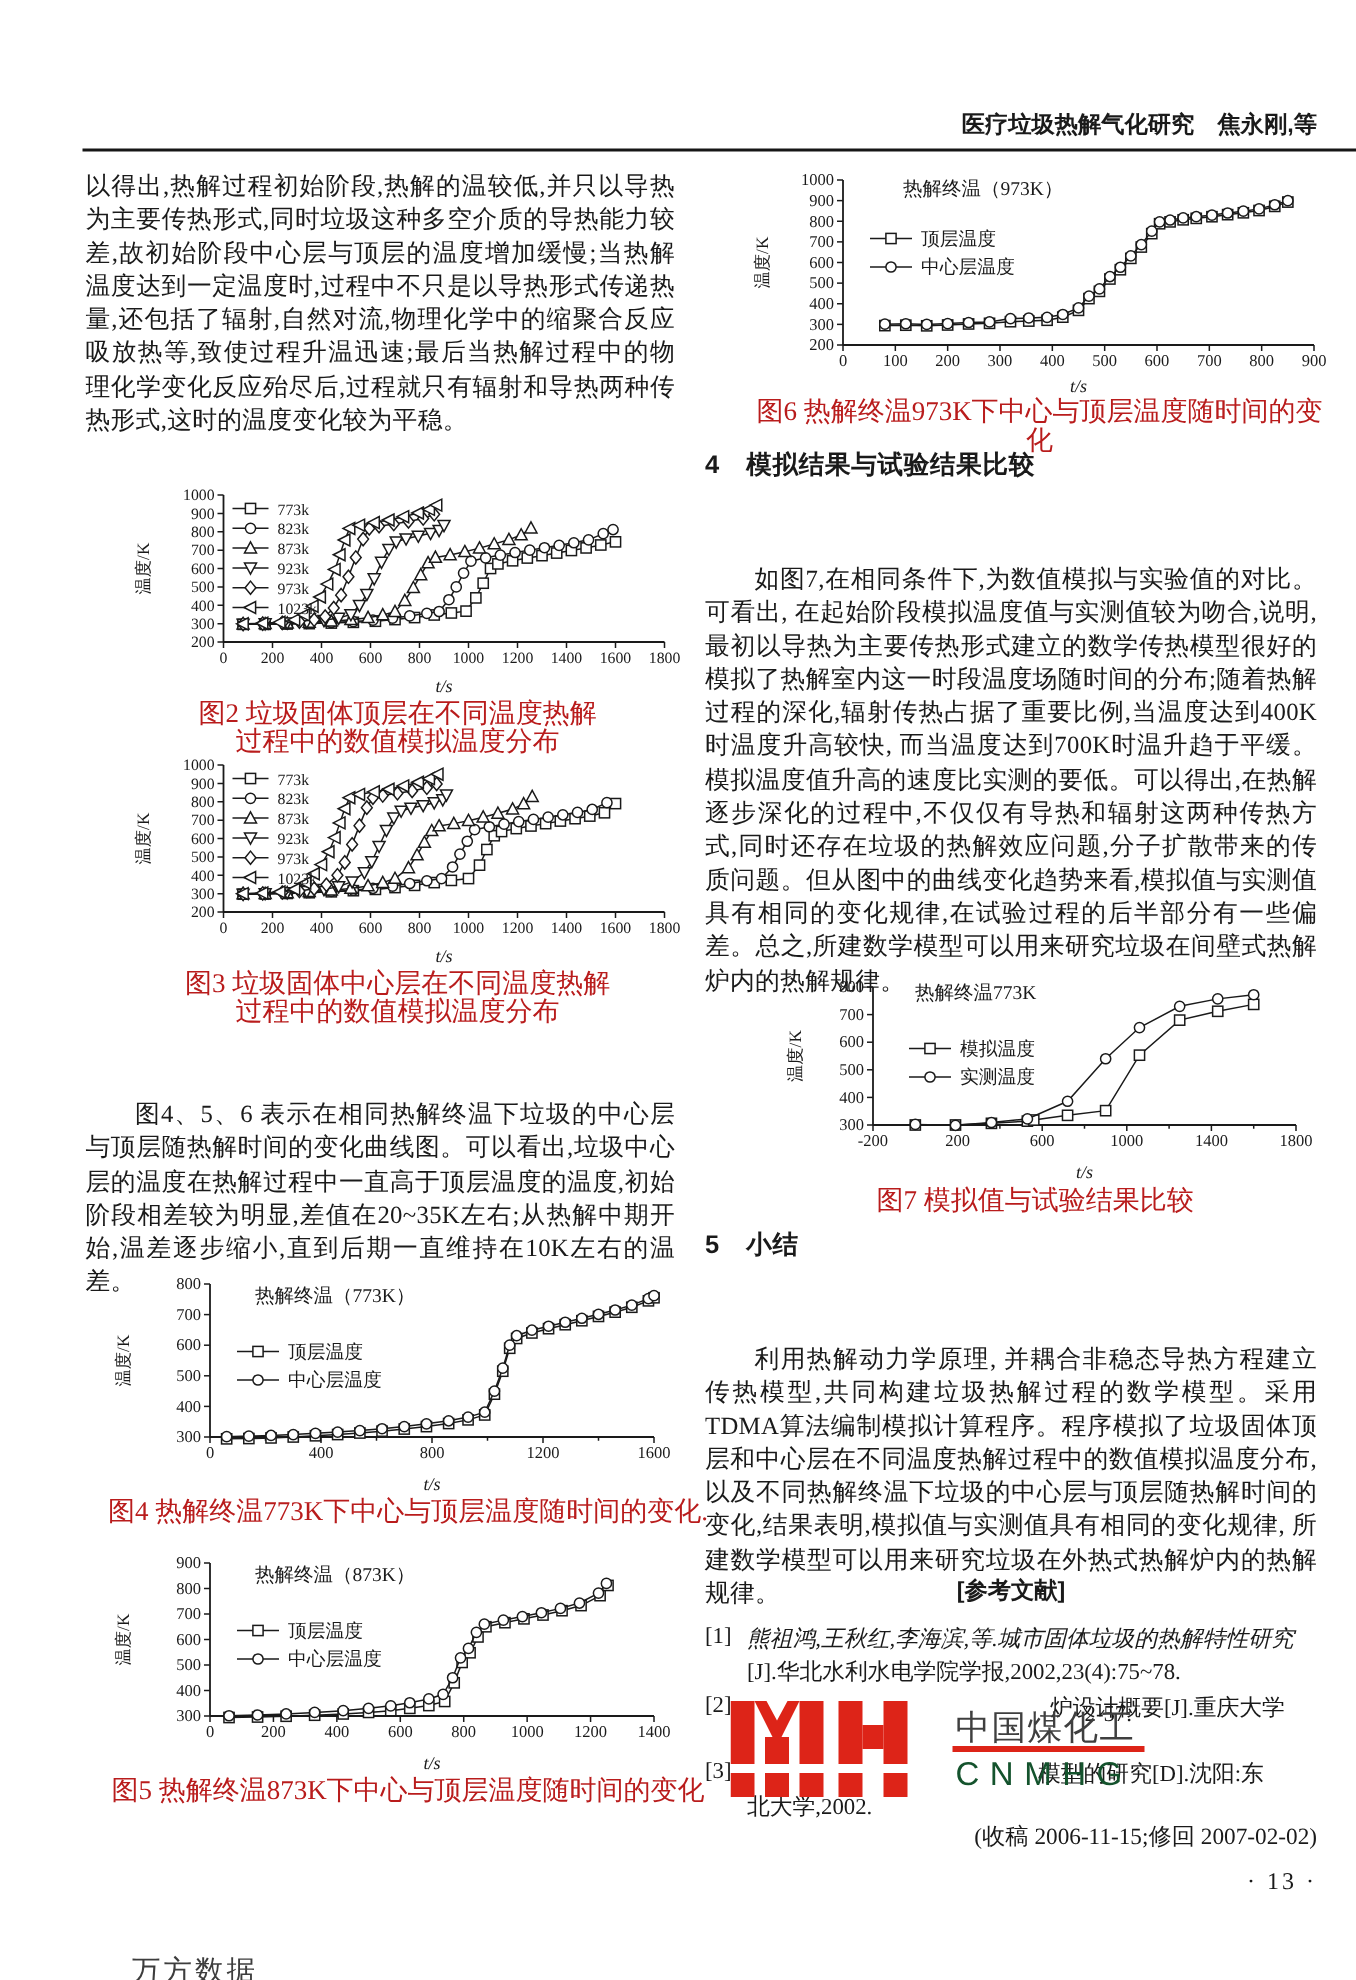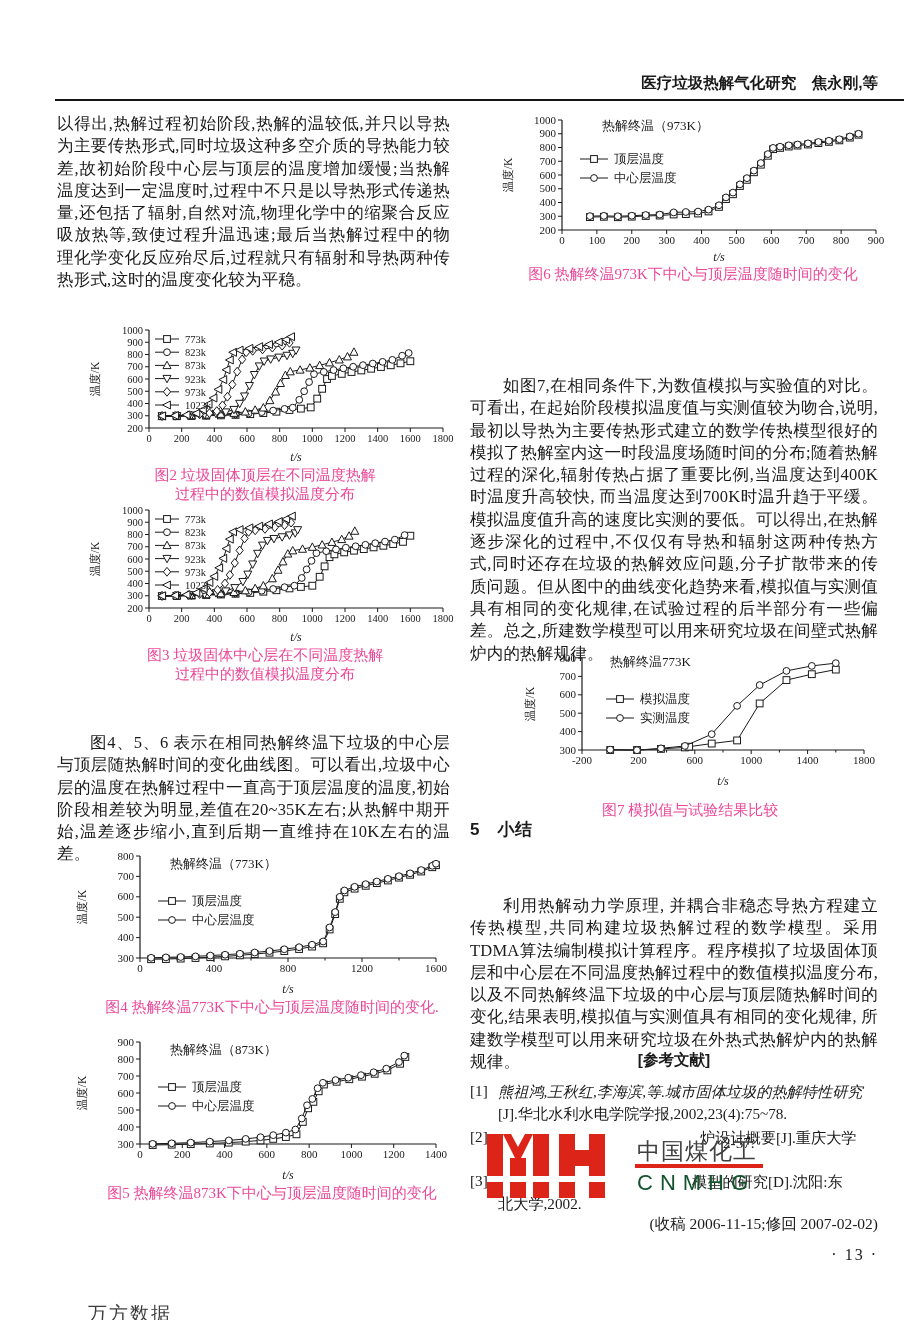--- a/index.html
+++ b/index.html
@@ -4,21 +4,21 @@
 <style>
   html,body{margin:0;padding:0;background:#777;}
   .page{position:relative;width:904px;height:1320px;background:#ffffff;overflow:hidden;
         font-family:"Liberation Serif","DejaVu Serif",serif;color:#1a1a1a;}
   .abs{position:absolute;}
   .para{font-size:16.5px;line-height:22.3px;text-align:justify;letter-spacing:.2px;}
   .indent{text-indent:2em;margin-top:44px;}
   .hdr{font-family:"Liberation Sans","DejaVu Sans",sans-serif;font-weight:bold;font-size:15.5px;}
   .rule{background:#161616;height:2px;}
   .sec-h{font-family:"Liberation Sans","DejaVu Sans",sans-serif;font-weight:bold;font-size:17px;letter-spacing:.5px;}
-  .caption{font-size:15px;text-align:center;line-height:19px;color:#ec4899;}
+  .caption{font-size:18px;text-align:center;line-height:19px;color:#b91c1c;}
   .fig{line-height:0;}
   .fig svg{display:block;}
   .refs-title{font-family:"Liberation Sans","DejaVu Sans",sans-serif;font-weight:bold;font-size:15.5px;text-align:center;}
   .ref{font-size:15.2px;white-space:nowrap;}
   .received{font-size:15.5px;text-align:right;}
   .pageno{font-size:16px;text-align:right;padding-right:42px;letter-spacing:2px;}
   .wf{font-family:"Liberation Sans","DejaVu Sans",sans-serif;font-size:19px;color:#3d3d3d;letter-spacing:2px;}
   .wm-cn{font-family:"Liberation Sans","DejaVu Sans",sans-serif;font-size:23px;color:#3f3f3f;letter-spacing:1px;}
   .wm-underline{height:4px;}
   .wm-en{font-family:"Liberation Sans","DejaVu Sans",sans-serif;font-size:22px;color:#14532d;letter-spacing:7px;}
@@ -738,20 +738,21 @@
           <rect x="92.6" y="43.6" width="6.8" height="6.8" fill="#ffffff" stroke="#1a1a1a" stroke-width="1"></rect>
           <text x="116" y="51" font-size="12.5" fill="#1a1a1a">顶层温度</text>
           <line x1="82" y1="66" x2="110" y2="66" stroke="#1a1a1a" stroke-width="1"></line>
           <circle cx="96" cy="66" r="3.4" fill="#ffffff" stroke="#1a1a1a" stroke-width="1"></circle>
           <text x="116" y="70" font-size="12.5" fill="#1a1a1a">中心层温度</text>
         </svg>
       </div>
     <div class="caption" style="width:390px;margin-top:1px;">图6 热解终温973K下中心与顶层温度随时间的变化</div>
   </div>
 
+  <div class="abs sec-h" style="top:298px;left:470px;width:408px;">4　模拟结果与试验结果比较</div>
 
   <div class="abs para indent" style="top:331px;left:470px;width:408px;">如图7,在相同条件下,为数值模拟与实验值的对比。可看出, 在起始阶段模拟温度值与实测值较为吻合,说明,最初以导热为主要传热形式建立的数学传热模型很好的模拟了热解室内这一时段温度场随时间的分布;随着热解过程的深化,辐射传热占据了重要比例,当温度达到400K时温度升高较快, 而当温度达到700K时温升趋于平缓。模拟温度值升高的速度比实测的要低。可以得出,在热解逐步深化的过程中,不仅仅有导热和辐射这两种传热方式,同时还存在垃圾的热解效应问题,分子扩散带来的传质问题。但从图中的曲线变化趋势来看,模拟值与实测值具有相同的变化规律,在试验过程的后半部分有一些偏差。总之,所建数学模型可以用来研究垃圾在间壁式热解炉内的热解规律。</div>
 
   <div class="abs fig" style="top:648px;left:520px;width:360px;">
     <div>
         <svg width="360" height="140" viewBox="0 0 360 140">
           <line x1="62" y1="10" x2="62" y2="102" stroke="#1a1a1a" stroke-width="1.2"></line>
           <line x1="62" y1="102" x2="344" y2="102" stroke="#1a1a1a" stroke-width="1.2"></line>
           <line x1="62" y1="102" x2="62" y2="106" stroke="#1a1a1a" stroke-width="1"></line>
           <text x="62" y="116" text-anchor="middle" font-size="11" fill="#1a1a1a">-200</text>
@@ -809,21 +810,21 @@
           <circle cx="291.83" cy="17.911999999999992" r="3.4" fill="#ffffff" stroke="#1a1a1a" stroke-width="1"></circle>
           <circle cx="315.8" cy="15.152000000000001" r="3.4" fill="#ffffff" stroke="#1a1a1a" stroke-width="1"></circle>
           <line x1="86" y1="51" x2="114" y2="51" stroke="#1a1a1a" stroke-width="1"></line>
           <rect x="96.6" y="47.6" width="6.8" height="6.8" fill="#ffffff" stroke="#1a1a1a" stroke-width="1"></rect>
           <text x="120" y="55" font-size="12.5" fill="#1a1a1a">模拟温度</text>
           <line x1="86" y1="70" x2="114" y2="70" stroke="#1a1a1a" stroke-width="1"></line>
           <circle cx="100" cy="70" r="3.4" fill="#ffffff" stroke="#1a1a1a" stroke-width="1"></circle>
           <text x="120" y="74" font-size="12.5" fill="#1a1a1a">实测温度</text>
         </svg>
       </div>
-    <div class="caption" style="width:340px;margin-top:13px;">图7 模拟值与试验结果比较</div>
+    <div class="caption" style="width:340px;margin-top:3px;">图7 模拟值与试验结果比较</div>
   </div>
 
   <div class="abs sec-h" style="top:818px;left:470px;width:408px;">5　小结</div>
 
   <div class="abs para indent" style="top:851px;left:470px;width:408px;">利用热解动力学原理, 并耦合非稳态导热方程建立传热模型,共同构建垃圾热解过程的数学模型。采用TDMA算法编制模拟计算程序。程序模拟了垃圾固体顶层和中心层在不同温度热解过程中的数值模拟温度分布, 以及不同热解终温下垃圾的中心层与顶层随热解时间的变化,结果表明,模拟值与实测值具有相同的变化规律, 所建数学模型可以用来研究垃圾在外热式热解炉内的热解规律。</div>
 
   <div class="abs refs-title" style="top:1050px;left:470px;width:408px;">[参考文献]</div>
 
   <div class="abs" style="top:1082px;left:470px;width:420px;height:140px;">
     <span class="abs ref" style="top:0;left:0;">[1]</span>

